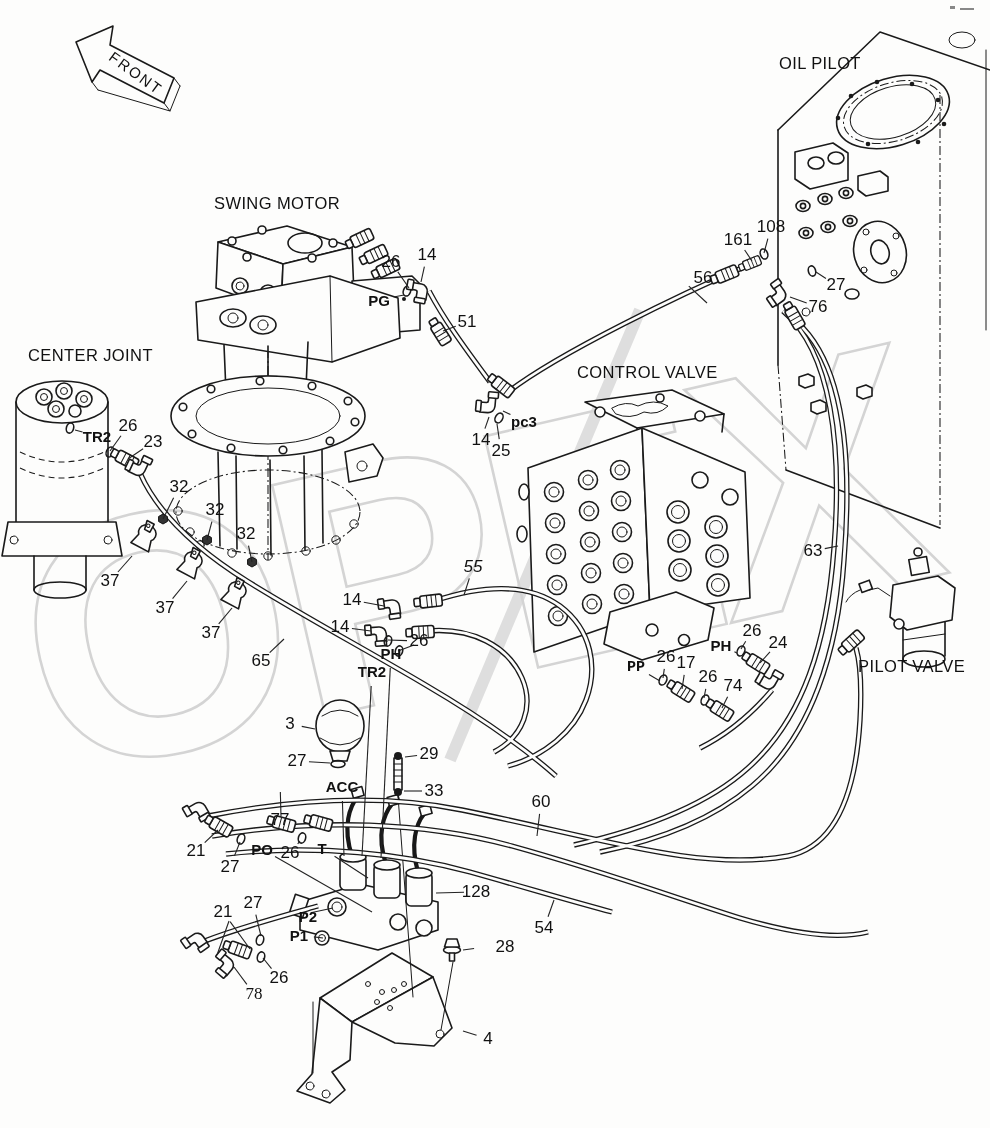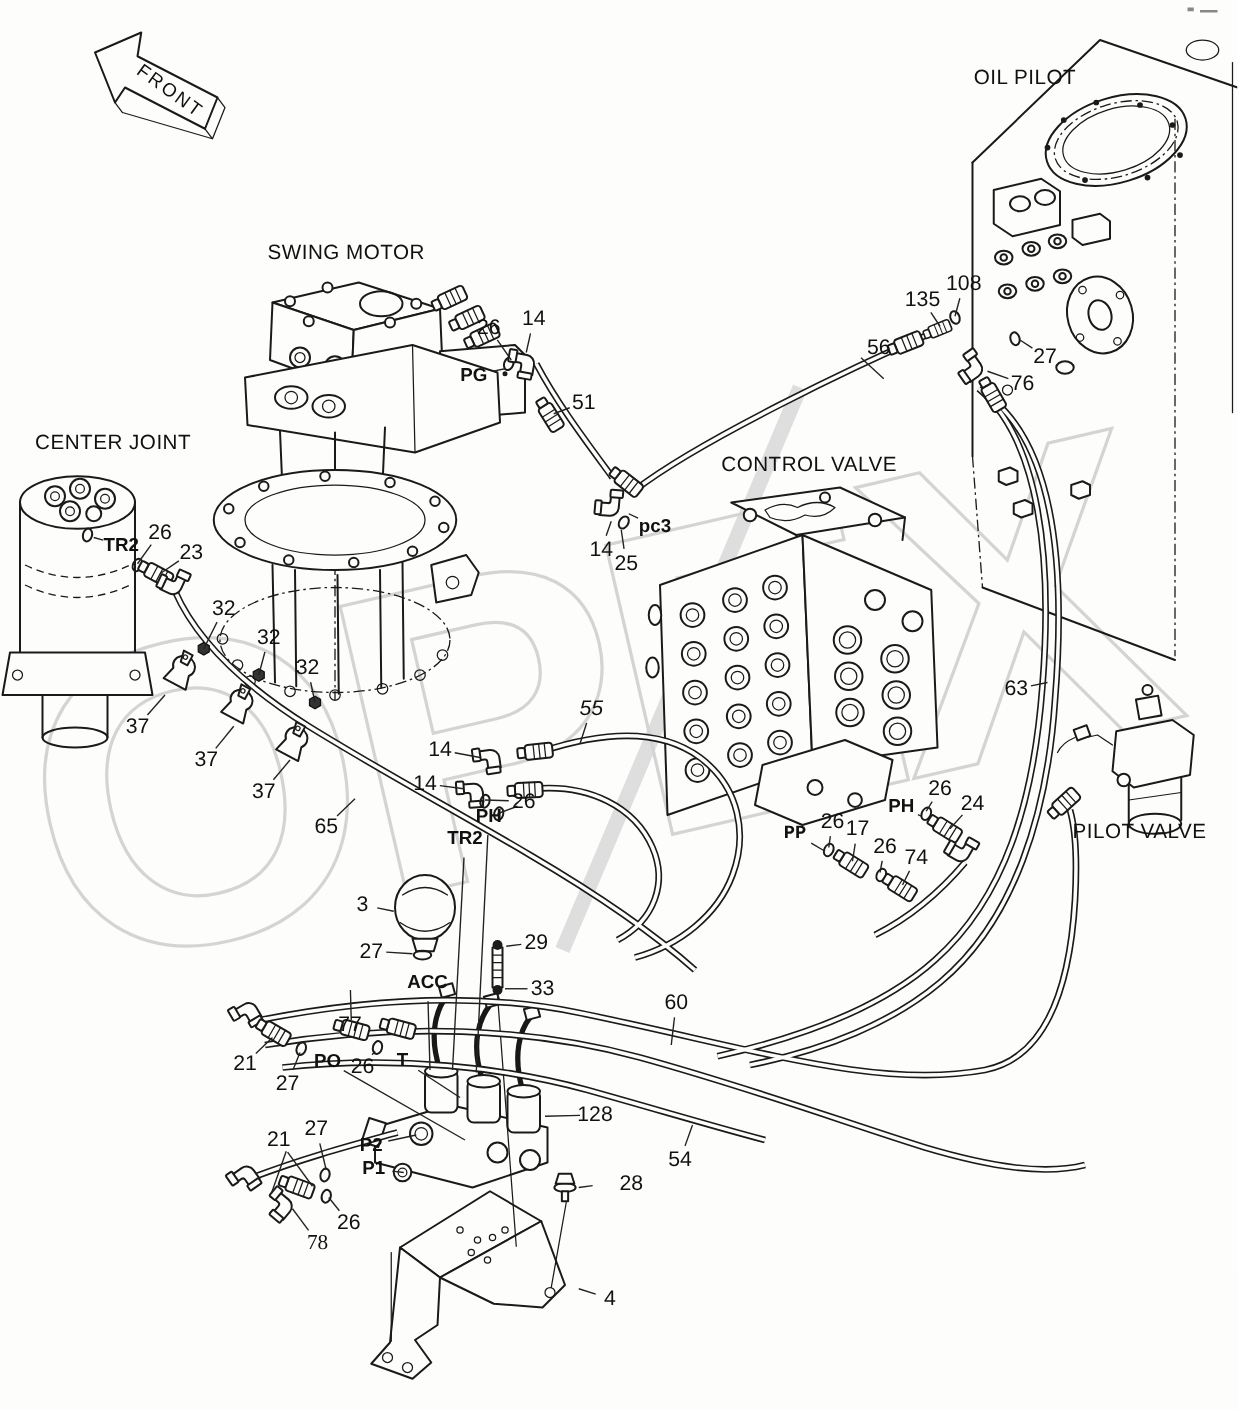--- a/index.html
+++ b/index.html
@@ -509,27 +509,27 @@
       <span class="port-label" style="left: 379px; top: 300px;">PG</span>
       <span class="port-label" style="left: 97px; top: 436px;">TR2</span>
       <span class="port-label" style="left: 524px; top: 421px;">pc3</span>
       <span class="port-label" style="left: 391px; top: 653px;">PH</span>
       <span class="port-label" style="left: 372px; top: 671px;">TR2</span>
       <span class="port-label" style="left: 636px; top: 667px; font-family: Liberation Mono, monospace;">PP</span>
       <span class="port-label" style="left: 721px; top: 645px;">PH</span>
       <span class="port-label" style="left: 342px; top: 786px;">ACC</span>
       <span class="port-label" style="left: 262px; top: 849px;">PO</span>
       <span class="port-label" style="left: 322px; top: 848px;">T</span>
-      <span class="port-label" style="left: 297px; top: 916px;">P2</span>
+      <span class="port-label" style="left: 308px; top: 916px;">P2</span>
       <span class="port-label" style="left: 299px; top: 935px;">P1</span>
       <span class="num" style="left: 391px; top: 262px;">26</span>
       <span class="num" style="left: 427px; top: 255px;">14</span>
       <span class="num" style="left: 467px; top: 322px;">51</span>
       <span class="num" style="left: 703px; top: 278px;">56</span>
-      <span class="num" style="left: 738px; top: 240px;">135</span>
+      <span class="num" style="left: 738px; top: 240px;">161</span>
       <span class="num" style="left: 771px; top: 227px;">108</span>
       <span class="num" style="left: 836px; top: 285px;">27</span>
       <span class="num" style="left: 818px; top: 307px;">76</span>
       <span class="num" style="left: 813px; top: 551px;">63</span>
       <span class="num" style="left: 128px; top: 426px;">26</span>
       <span class="num" style="left: 153px; top: 442px;">23</span>
       <span class="num" style="left: 179px; top: 487px;">32</span>
       <span class="num" style="left: 215px; top: 510px;">32</span>
       <span class="num" style="left: 246px; top: 534px;">32</span>
       <span class="num" style="left: 110px; top: 581px;">37</span>

